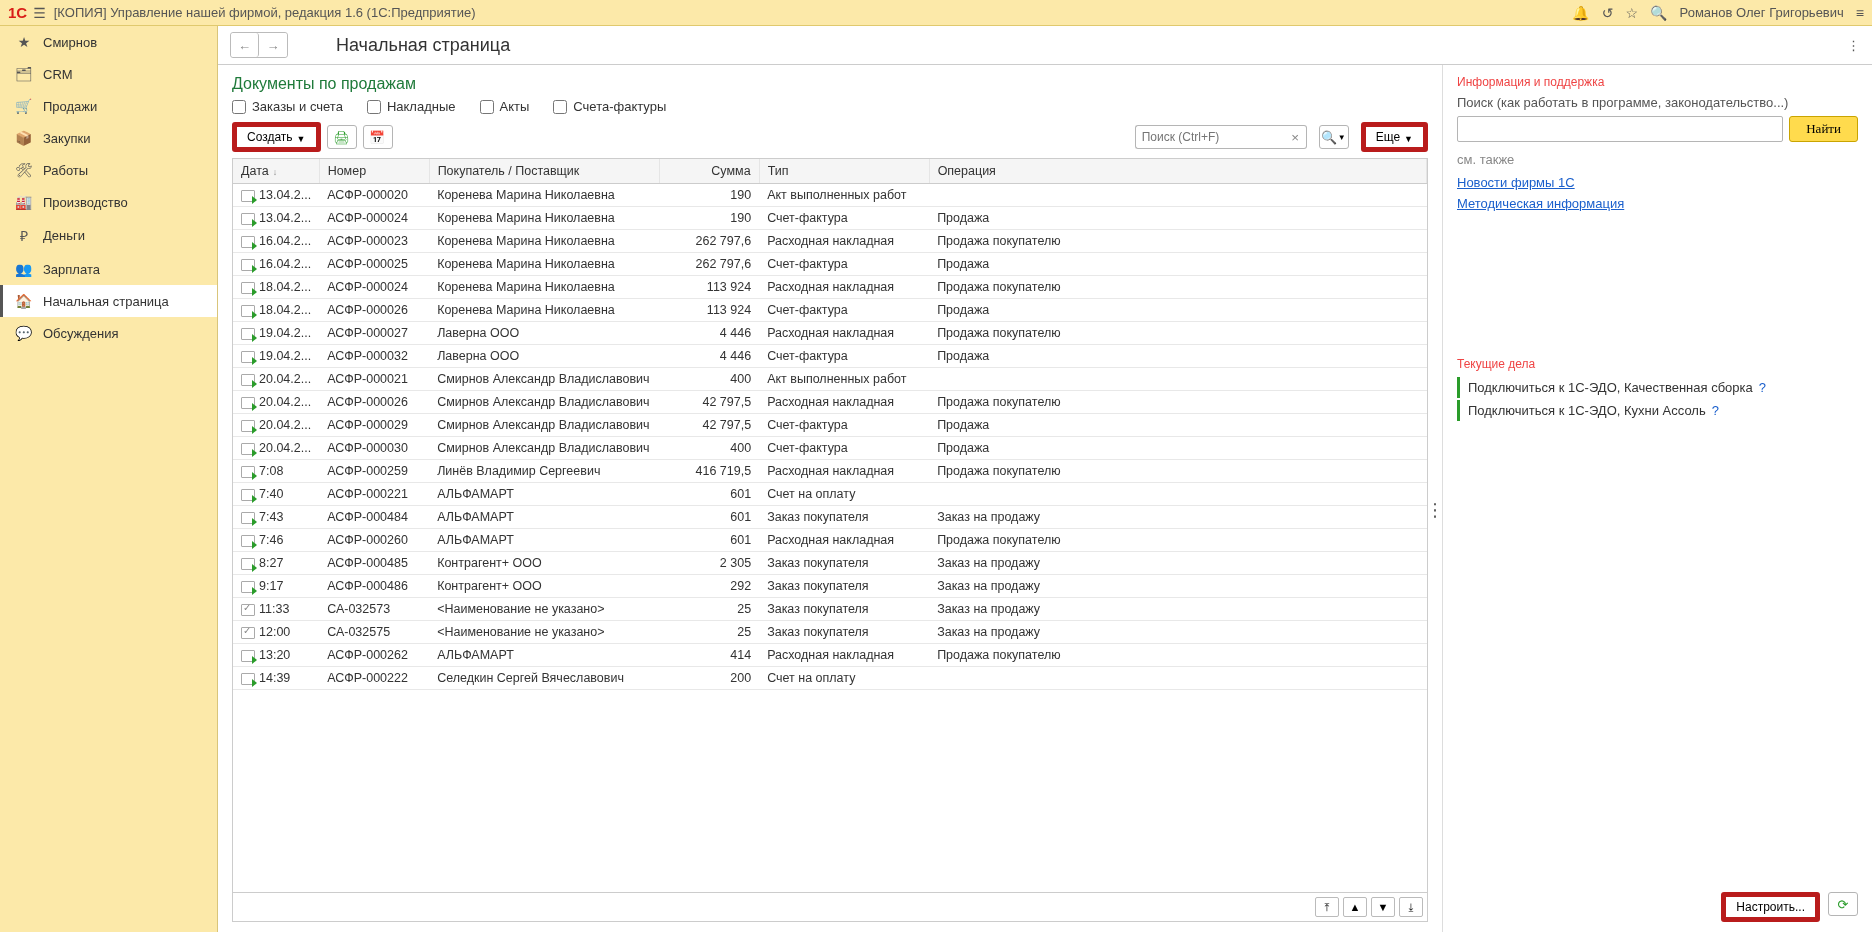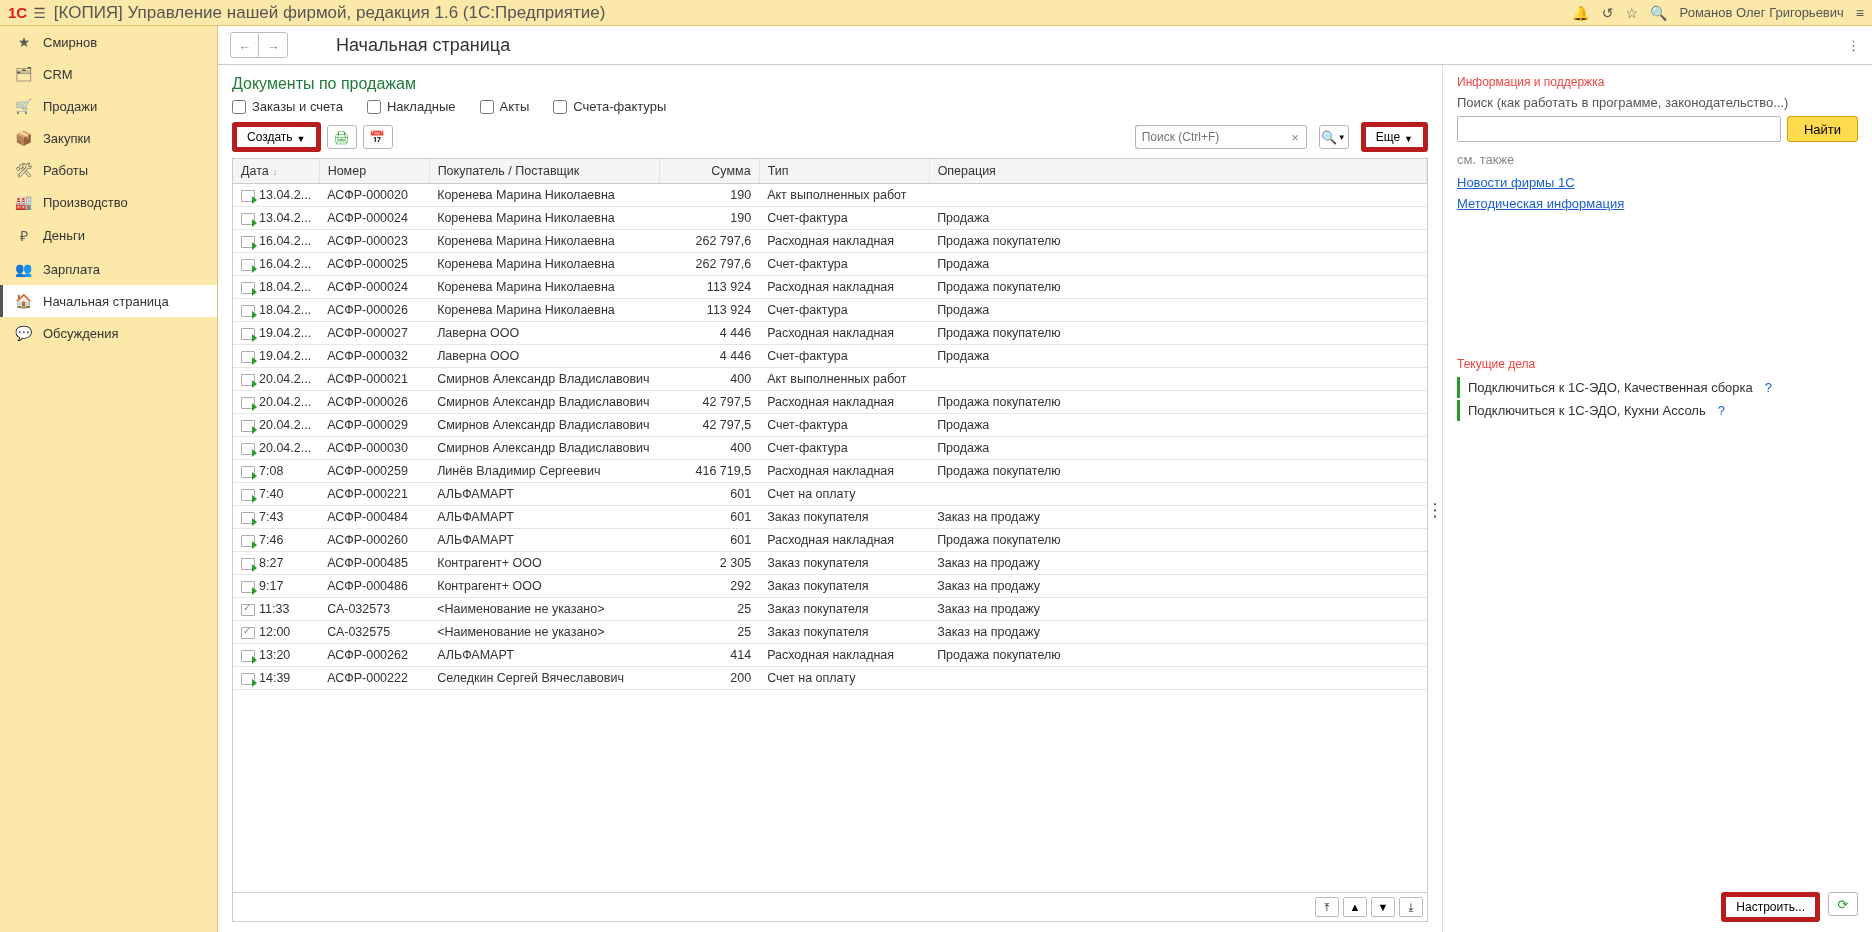--- a/index.html
+++ b/index.html
@@ -26,21 +26,21 @@
       margin-right: 6px;
     }
     .topbar .burger {
       margin-right: 8px;
       cursor: pointer;
       font-size: 14px;
       color: #555;
     }
     .topbar .title {
       color: #555;
-      font-size: 17px;
+      font-size: 13px;
     }
     .topbar .right {
       margin-left: auto;
       display: flex;
       align-items: center;
       gap: 12px;
       color: #555;
     }
     .topbar .right .icon { cursor: pointer; font-size: 14px;}
     .topbar .username { font-size: 13px;}
@@ -256,27 +256,27 @@
       font-weight: normal;
       margin-bottom: 6px;
     }
     .caption { color:#555; margin-bottom:6px;}
     .searchrow{ display:flex; gap:6px; margin-bottom:10px;}
     .sinput{
       flex:1; height:26px; border:1px solid #b5b5b5; border-radius:2px; padding:0 6px;
     }
     .findbtn{
       background:#ffdb4d; border:1px solid #c9a400; border-radius:3px;
-      padding:0 16px; height:26px; cursor:pointer; font-size:13px;
+      padding:0 16px; height:26px; cursor:pointer; font-size:13px;font-family:Liberation Serif, serif;
     }
     .subcaption{ color:#888; margin-bottom:8px;}
     .linka{ color:#1a5fcc; text-decoration:underline; cursor:pointer; display:block; margin-bottom:6px;}
     .tasks h2{ margin-top:20px;}
     .taskrow{
-      display:flex; align-items:flex-end; gap:6px; padding:3px 4px;
+      display:flex; align-items:flex-end; padding:3px 4px;
       border-left:3px solid #2a9c2a; padding-left:8px; margin-bottom:2px;
     }
     .taskrow .q{
       color:#1a5fcc; cursor:pointer; margin-left:6px;
     }
     .bottom-actions{
       display:flex; justify-content:flex-end; gap:8px; padding-top:10px;
       margin-top:auto;
     }
     .sort-ind{font-size:9px; color:#888; margin-left:4px;}

